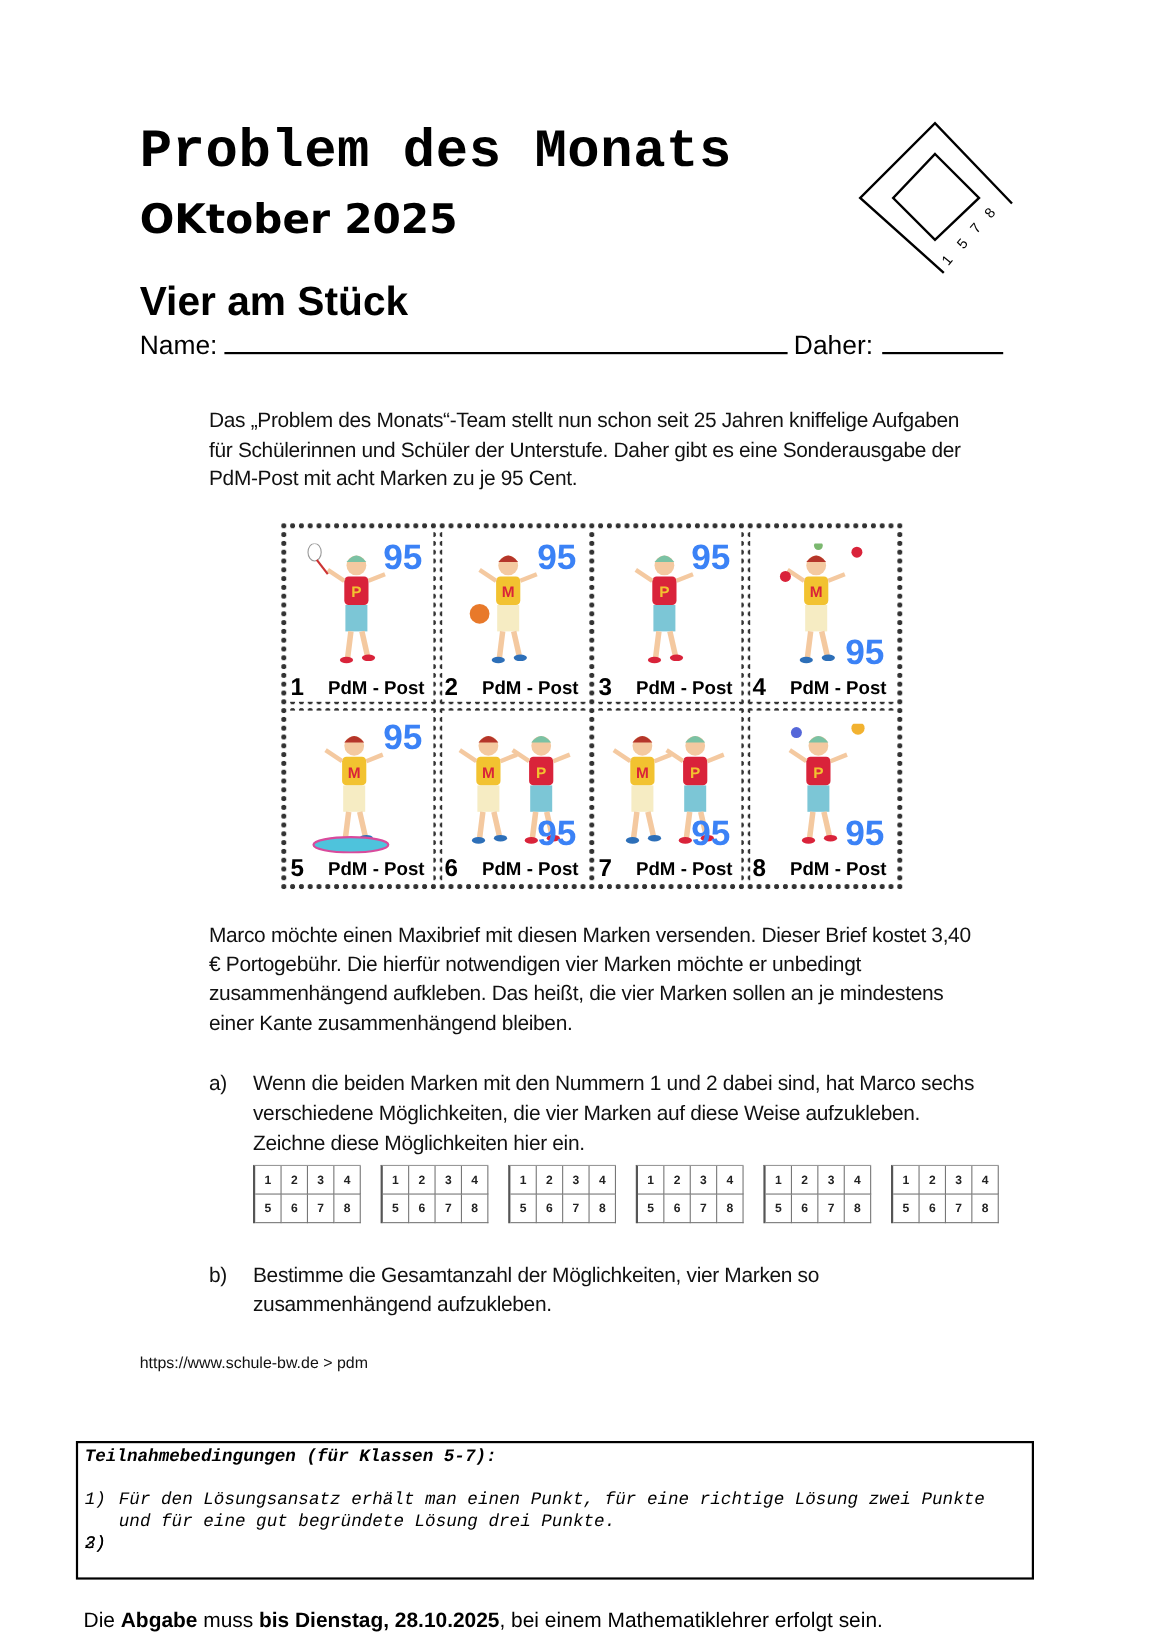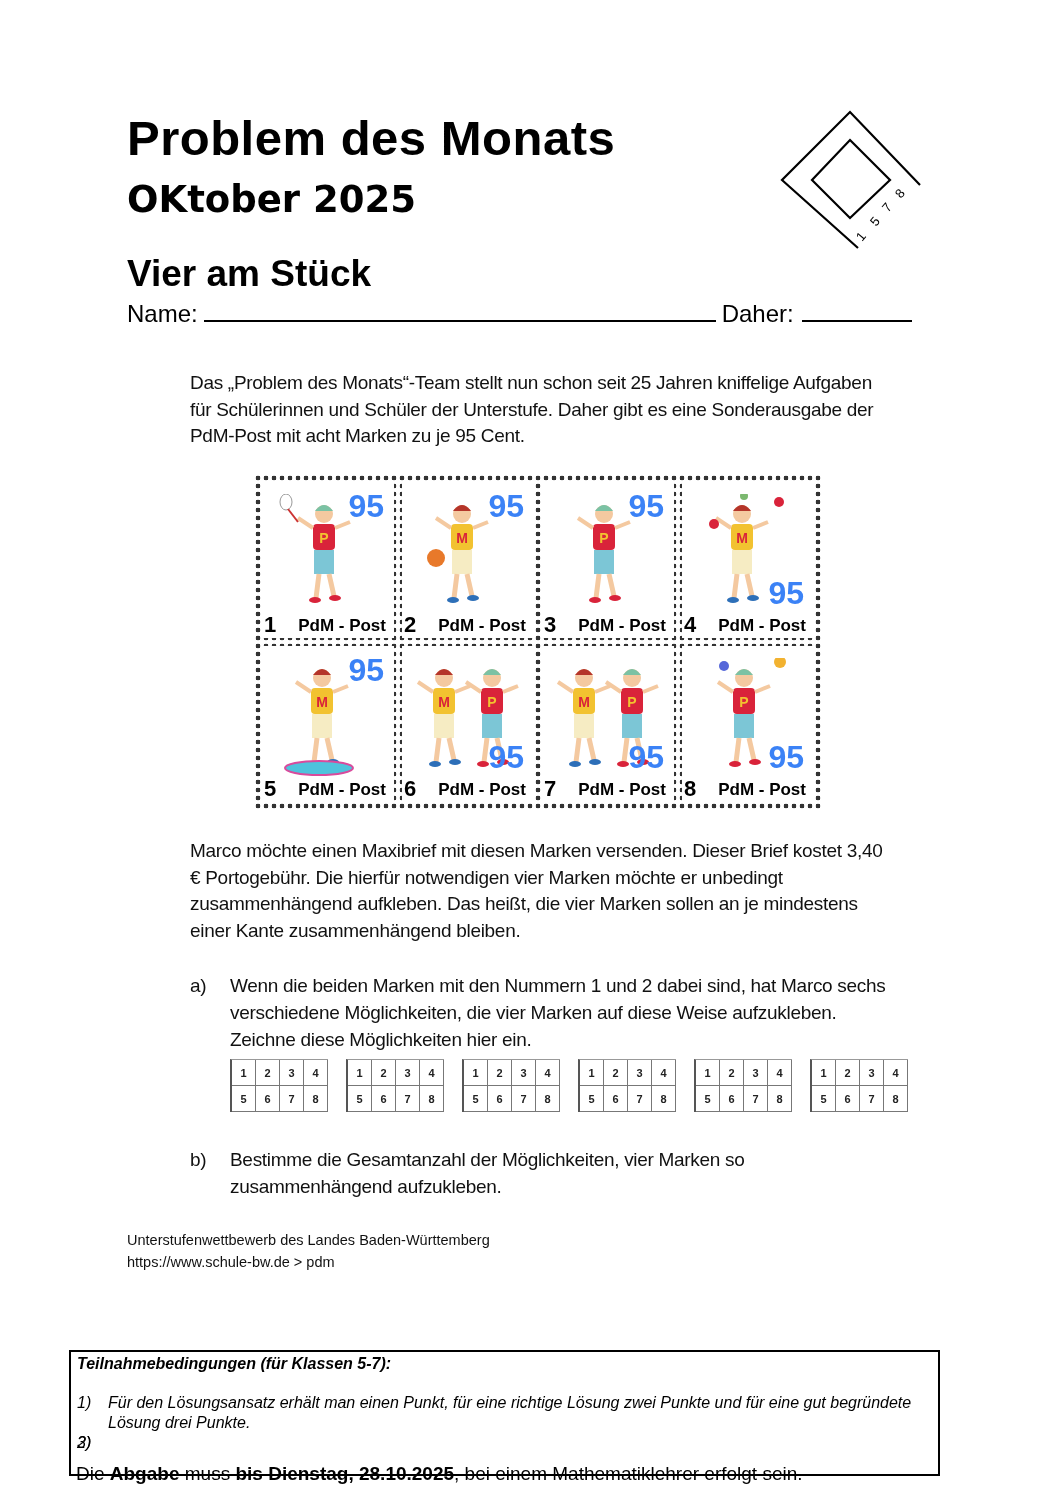--- a/index.html
+++ b/index.html
@@ -1,18 +1,18 @@
 <!DOCTYPE html>
 <html><head>
 <meta charset="utf-8">
 <style>
   html, body { margin:0; padding:0; background:#fff; }
   body { width:1058px; height:1497px; position:relative; overflow:hidden; color:#000; font-family:"Liberation Sans", sans-serif; }
   .abs { position:absolute; }
-  .t1 { left:127px; top:110px; font-size:49px; font-weight:bold; letter-spacing:0.5px; font-family:Liberation Sans, sans-serif;text-align:center; }
+  .t1 { left:127px; top:110px; font-size:49px; font-weight:bold; letter-spacing:0.5px; font-family:Liberation Mono, monospace;text-align:center; }
   .t2 { left:127px; top:178px; font-size:37px; font-weight:bold; font-family:"DejaVu Sans", sans-serif; }
   .t3 { left:127px; top:228px; font-size:37px; font-weight:bold; font-family:"Liberation Sans", sans-serif;margin-top:25px; }
   .logo { left:780px; top:110px; width:145px; height:145px; }
   .namerow { left:127px; top:298px; font-size:24px; font-family:"Liberation Sans", sans-serif; white-space:nowrap; }
   .namerow .line1 { display:inline-block; width:512px; border-bottom:2px solid #000; height:22px; margin:0 6px 0 6px; vertical-align:baseline; }
   .namerow .line2 { display:inline-block; width:110px; border-bottom:2px solid #000; height:22px; margin-left:8px; vertical-align:baseline; }
   .para { left:190px; font-size:19px; line-height:26.5px; font-family:"Liberation Sans", sans-serif; letter-spacing:-0.3px; color:#111; }
   .intro { top:370px; width:690px; }
   .marco { top:838px; width:700px; }
   .stamps { left:254px; top:474px; width:568px; height:336px; display:grid; grid-template-columns:repeat(4,1fr); grid-template-rows:repeat(2,1fr); gap:0;
@@ -25,21 +25,21 @@
   .stamp .post { position:absolute; right:8px; bottom:2px; font-size:17px; font-weight:bold; font-family:"Liberation Sans", sans-serif; }
   .stamp svg.fig { position:absolute; left:12px; top:12px; width:110px; height:118px; }
   .qa { left:190px; top:972px; width:700px; font-size:19px; line-height:27px; font-family:"Liberation Sans", sans-serif; letter-spacing:-0.3px; color:#111; }
   .qlabel { position:absolute; left:0; top:0; }
   .qtext { margin-left:40px; }
   .qb { top:1146px; }
   .grids { left:230px; top:1059px; display:flex; gap:18px; }
   .g { display:grid; grid-template-columns:repeat(4,24px); grid-template-rows:repeat(2,26px); border-left:2px solid #555; border-top:1px solid #999; }
   .g div { border-right:1px solid #777; border-bottom:1px solid #777; font-size:11px; font-weight:bold; display:flex; align-items:center; justify-content:center; color:#222; }
   .footer { left:127px; top:1229px; font-size:14.5px; line-height:22px; font-family:"Liberation Sans", sans-serif; color:#111; }
-  .rules { left:69px; top:1310px; width:871px; height:126px; border:2px solid #000; box-sizing:border-box; font-style:italic; font-size:16px; font-family:Liberation Sans, sans-serif; padding:3px 6px;margin-top:40px; }
+  .rules { left:69px; top:1310px; width:871px; height:126px; border:2px solid #000; box-sizing:border-box; font-style:italic; font-size:16px; font-family:Liberation Mono, monospace; padding:3px 6px; }
   .rules .head { font-weight:bold; margin-bottom:20px; }
   .rules ol { list-style:none; margin:0; padding:0; }
   .rules li { position:relative; padding-left:31px; line-height:20px; }
   .rules li .n { position:absolute; left:0; }
   .deadline { left:76px; top:1463px; font-size:19px; font-family:"Liberation Sans", sans-serif; }
 </style>
 </head>
 <body>
 
 <div class="abs t1">Problem des Monats</div>
@@ -310,21 +310,20 @@
       <div>8</div>
     </div>
   </div>
 
 <div class="abs qa qb">
   <span class="qlabel">b)</span>
   <div class="qtext">Bestimme die Gesamtanzahl der Möglichkeiten, vier Marken so zusammenhängend aufzukleben.</div>
 </div>
 
 <div class="abs footer">
-  <div>Unterstufenwettbewerb des Landes Baden-Württemberg</div>
   <div>https://www.schule-bw.de &gt; pdm</div>
 </div>
 
 <div class="abs rules">
   <div class="head">Teilnahmebedingungen (für Klassen 5-7):</div>
   <ol>
     <li><span class="n">1)</span><span>Für den Lösungsansatz erhält man einen Punkt, für eine richtige Lösung zwei Punkte und für eine gut begründete Lösung drei Punkte.</span></li>
     <li><span class="n">2)</span></li>
     <li><span class="n">3)</span></li>
   </ol>

